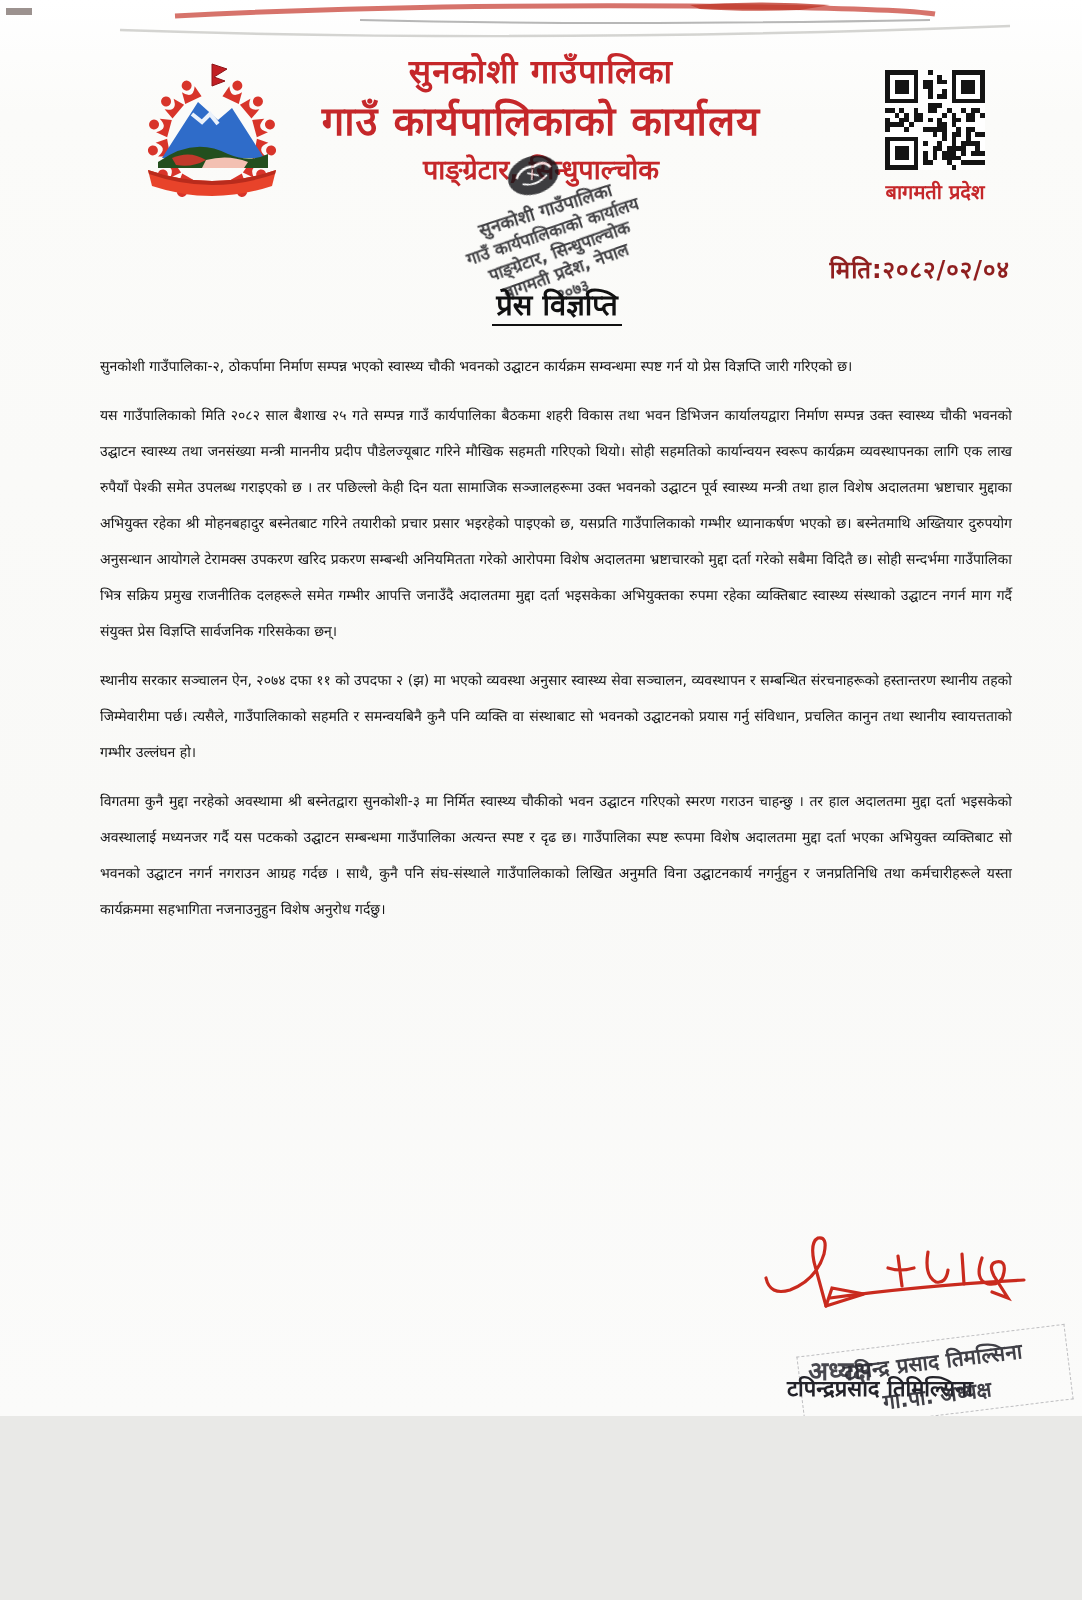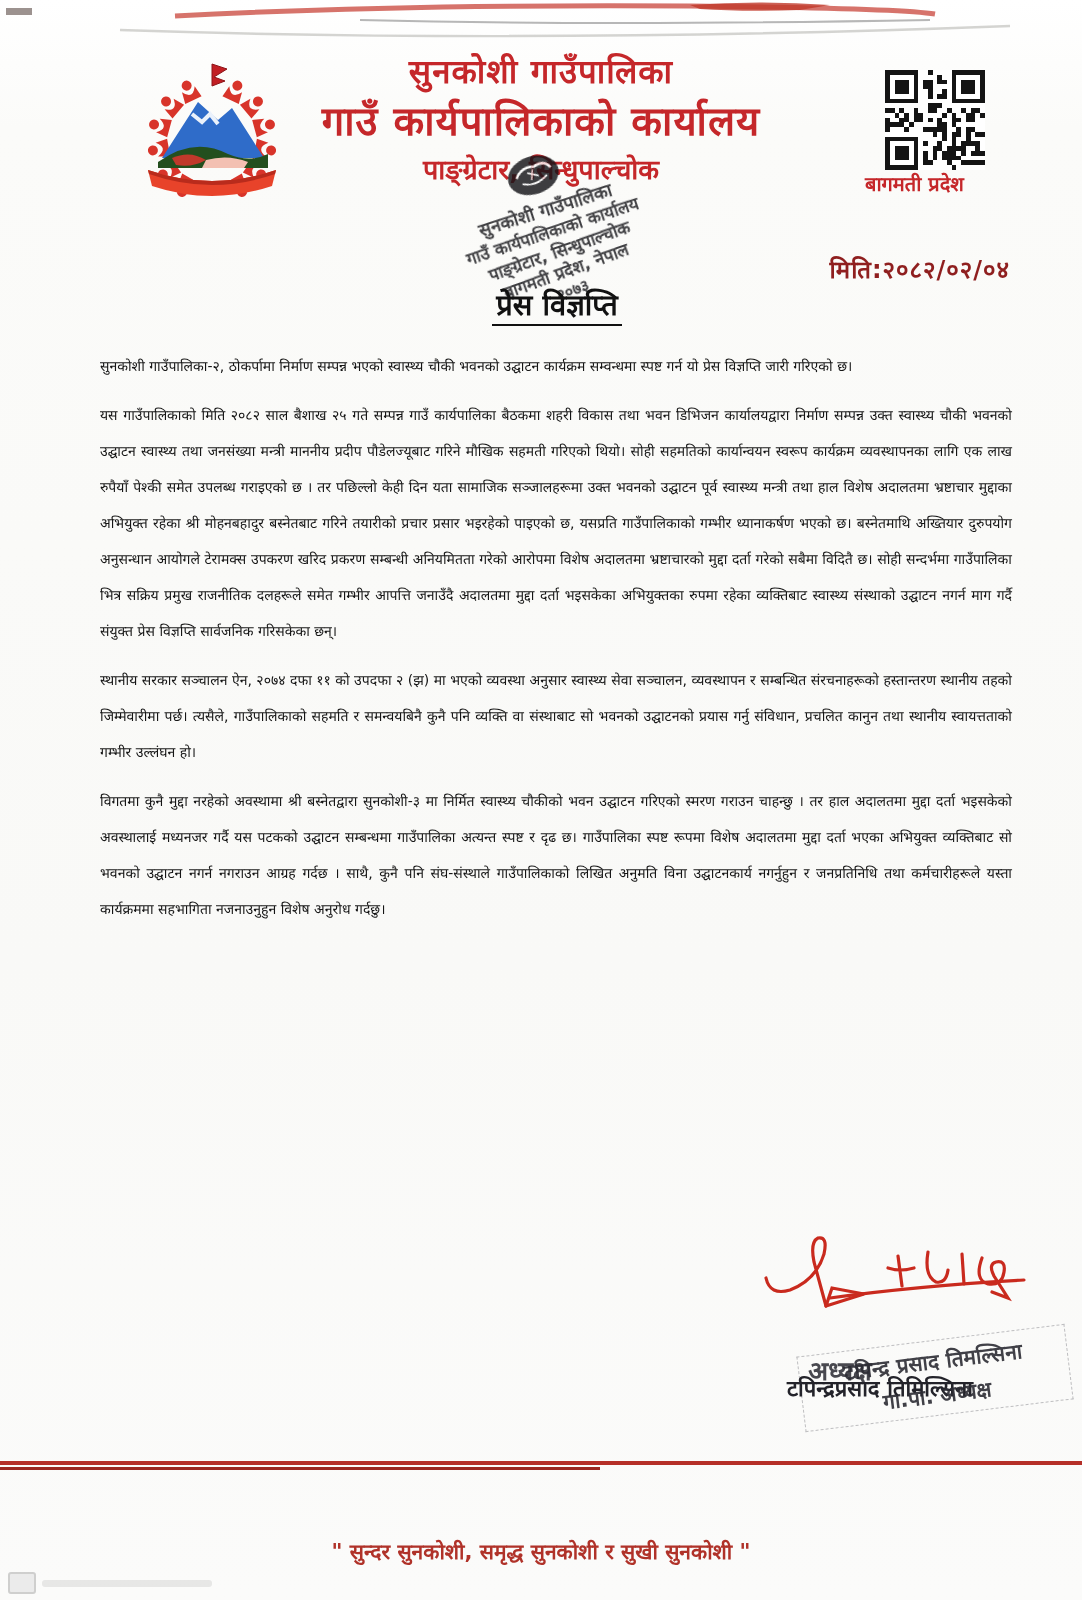--- a/index.html
+++ b/index.html
@@ -2,42 +2,42 @@
 <html><head>
 <meta charset="utf-8">
 <style>
   html,body{margin:0;padding:0;}
   body{
     background:#e9e9e7;
     font-family:"DejaVu Sans", sans-serif;
   }
   .page{
     position:relative;
-    width:1082px;height:1600px;
+    width:1082px;height:1416px;
     margin:0 auto;
     background:linear-gradient(180deg,#ffffff 0%,#fbfbf9 8%,#f9f9f7 60%,#fbfbfa 100%);
     overflow:hidden;
     color:#1c1c1c;
   }
   
   .scan-arc{position:absolute;left:0;top:0;width:1082px;height:50px;}
   
   .hdr-line1{position:absolute;top:48px;left:0;width:1082px;text-align:center;
     color:#c5272a;font-size:33px;font-weight:bold;letter-spacing:1px;}
   .hdr-line2{position:absolute;top:92px;left:0;width:1082px;text-align:center;
     color:#c5272a;font-size:40px;font-weight:bold;letter-spacing:1px;}
   .hdr-line3{position:absolute;top:150px;left:0;width:1082px;text-align:center;
     color:#c5272a;font-size:27px;font-weight:bold;}
   .logo{position:absolute;left:132px;top:62px;width:160px;height:155px;}
   .qr-wrap{position:absolute;left:880px;top:70px;width:110px;}
   .qr-grid{width:100px;height:100px;margin:0 auto;display:grid;
     grid-template-columns:repeat(21,1fr);grid-template-rows:repeat(21,1fr);background:#fff;}
   .qr-grid div{width:100%;height:100%;}
   .qr-grid .b{background:#141414;}
-  .province{color:#c5272a;font-size:20px;font-weight:bold;width:140px;margin-left:-15px;}
+  .province{margin-top:8px;text-align:center;color:#c5272a;font-size:20px;font-weight:bold;width:140px;margin-left:-15px;}
   .date-line{position:absolute;top:252px;right:72px;color:#8f1f1f;font-size:24px;font-weight:bold;letter-spacing:1px;}
   
   .ink-stamp{position:absolute;left:408px;top:150px;width:290px;height:165px;
     transform:rotate(-19deg);color:#18181c;opacity:.82;text-align:center;filter:blur(.2px);}
   .ink-stamp .fist{margin:0 auto;}
   .ink-stamp .sline{font-weight:bold;line-height:1.25;}
   .s1{font-size:18px;transform:rotate(1.5deg);}
   .s2{font-size:17px;transform:rotate(.5deg);}
   .s3{font-size:17px;transform:rotate(-.5deg);}
   .s4{font-size:17px;transform:rotate(-1deg);}

